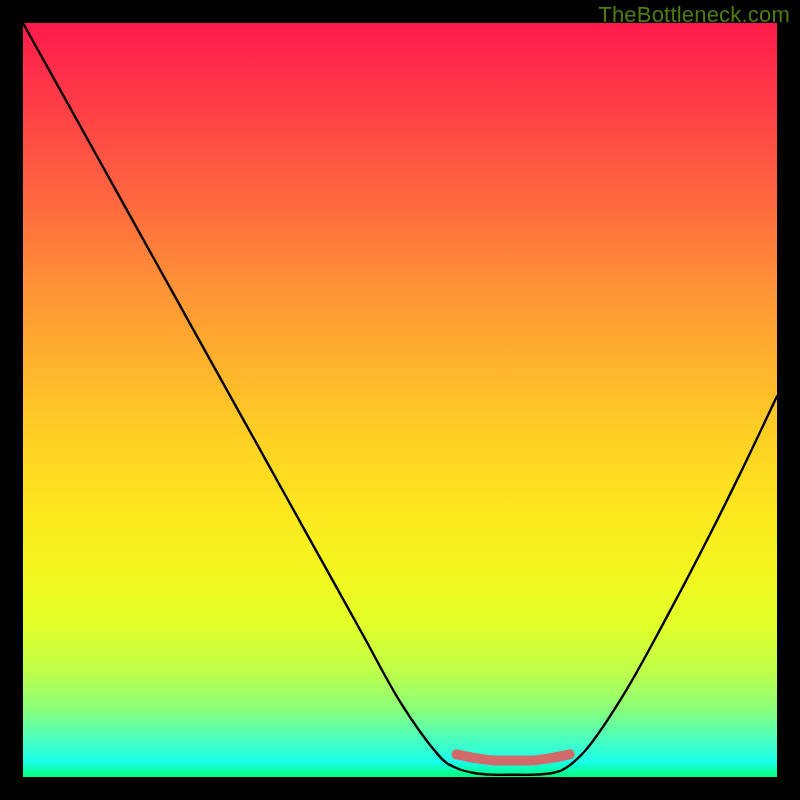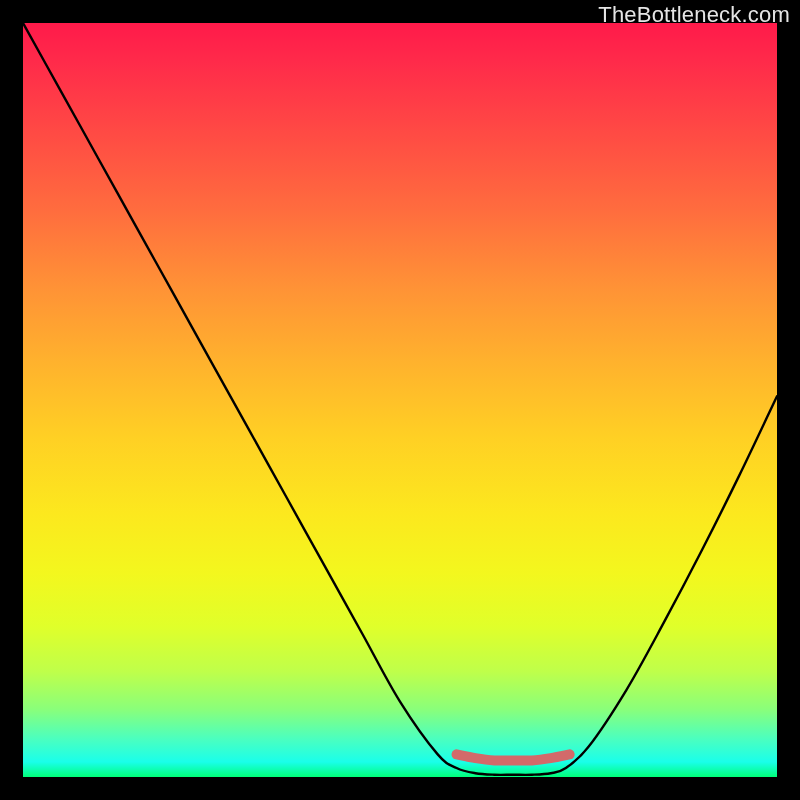--- a/index.html
+++ b/index.html
@@ -33,21 +33,21 @@
       #1affea 98%,
       #00ff7a 100%
     );
   }
   .watermark {
     position: absolute;
     top: 2px;
     right: 10px;
     font-family: Arial, Helvetica, sans-serif;
     font-size: 22px;
-    color: #e5e5e5;
+    color: #4d7c0f;
     letter-spacing: 0.2px;
   }
   svg.curve {
     position: absolute;
     left: 0; top: 0;
     width: 754px; height: 754px;
   }
 </style>
 </head>
 <body>

